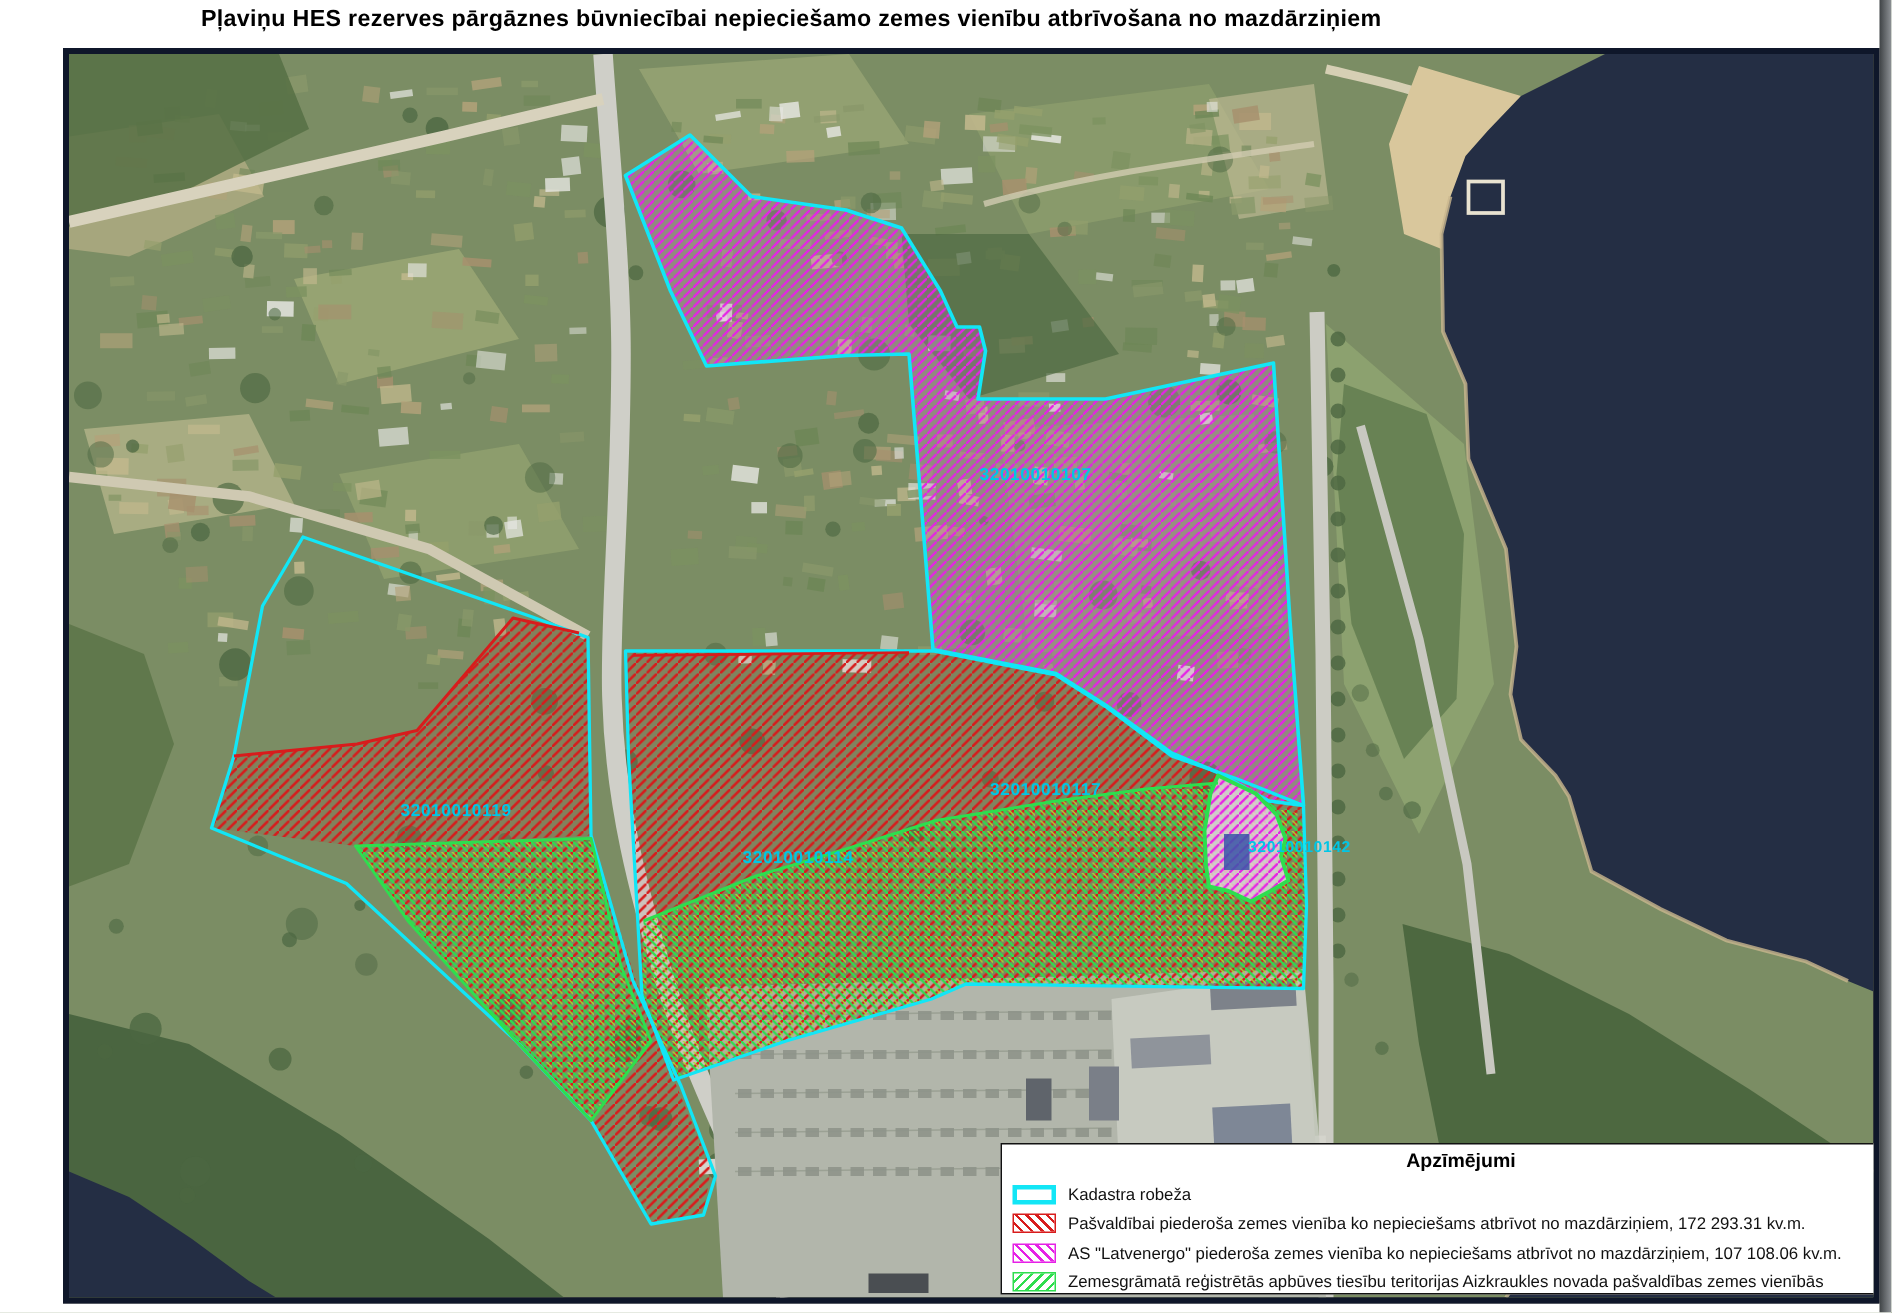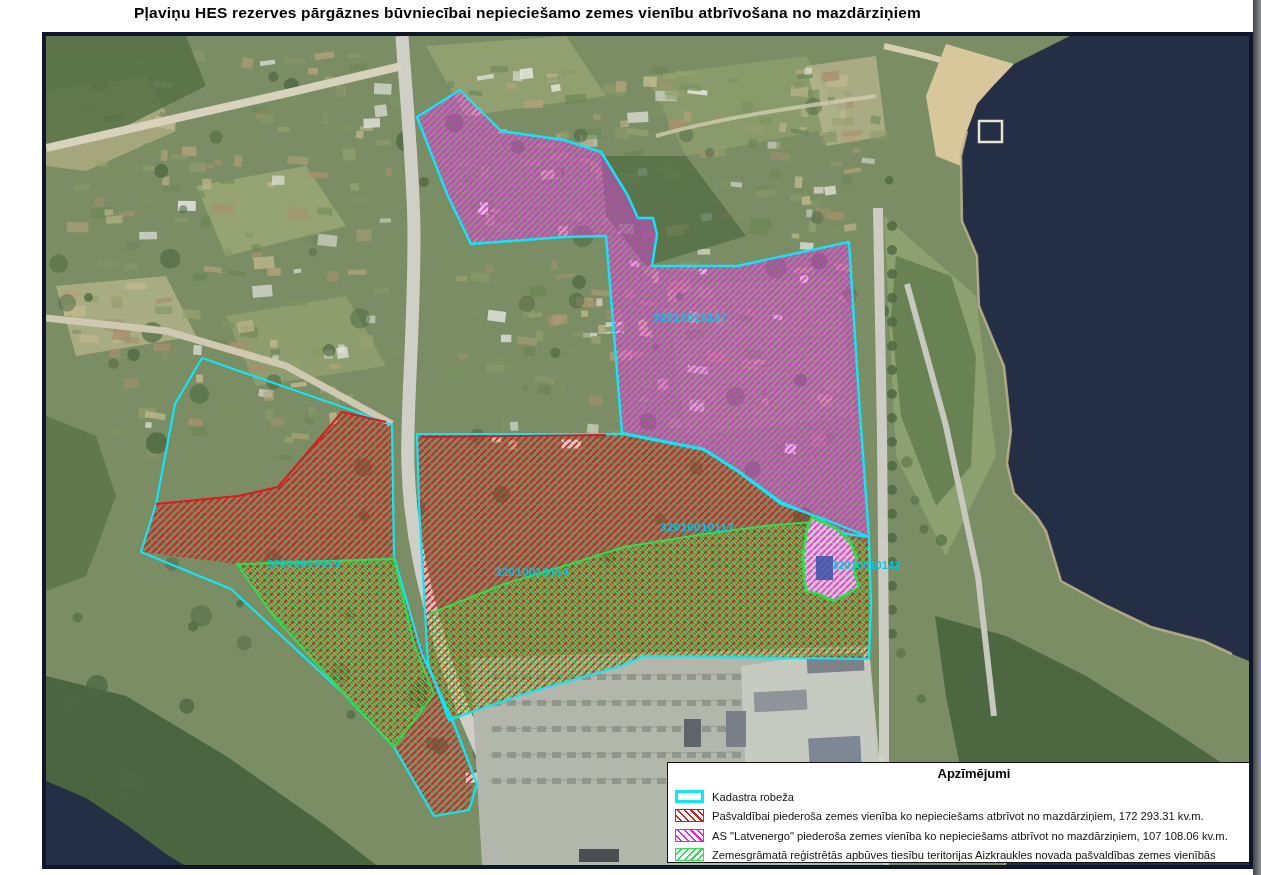--- a/index.html
+++ b/index.html
@@ -777,21 +777,21 @@
         <polygon points="371,81 414,54 455,95 518,104 555,116 581,158 592,182 607,182 611,198 606,230 691,230 803,206 814,378 823,501 800,498 766,479 735,466 691,434 658,413 576,397 560,200 518,201 425,208 401,158" stroke="#12e6f6" stroke-width="2.4"></polygon>
         <polyline points="110,468 192,460 232,451 296,376 340,386" stroke="#d81c1c" stroke-width="2"></polyline>
         <polyline points="376,401 560,399" stroke="#d81c1c" stroke-width="1.8"></polyline>
         <polygon points="191,528 348,523 368,608 388,658 348,711 298,658 226,578" stroke="#2ede4e" stroke-width="2"></polygon>
         <polyline points="383,578 458,548 518,530 578,511 658,498 718,490 766,486" stroke="#2ede4e" stroke-width="2"></polyline>
         <polygon points="766,481 791,493 805,507 811,523 808,535 813,551 801,558 788,565 773,558 760,555 758,541 757,518 761,493" stroke="#2ede4e" stroke-width="2.6"></polygon>
       </g>
     </svg>
 
     <div class="plabel" style="left:607px;top:275px">32010010107</div>
-    <div class="plabel" style="left:221px;top:522px">32010010119</div>
+    <div class="plabel" style="left:221px;top:499px">32010010119</div>
     <div class="plabel" style="left:449px;top:530px">32010010114</div>
     <div class="plabel" style="left:614px;top:485px">32010010117</div>
     <div class="plabel" id="lab142" style="left:746px;top:523px">32010010142</div>
 
     <div id="legend">
       <div id="legendTitle">Apzīmējumi</div>
       <div class="lrow">
         <div class="sw sw-cyan"></div>
         <span>Kadastra robeža</span>
       </div>

